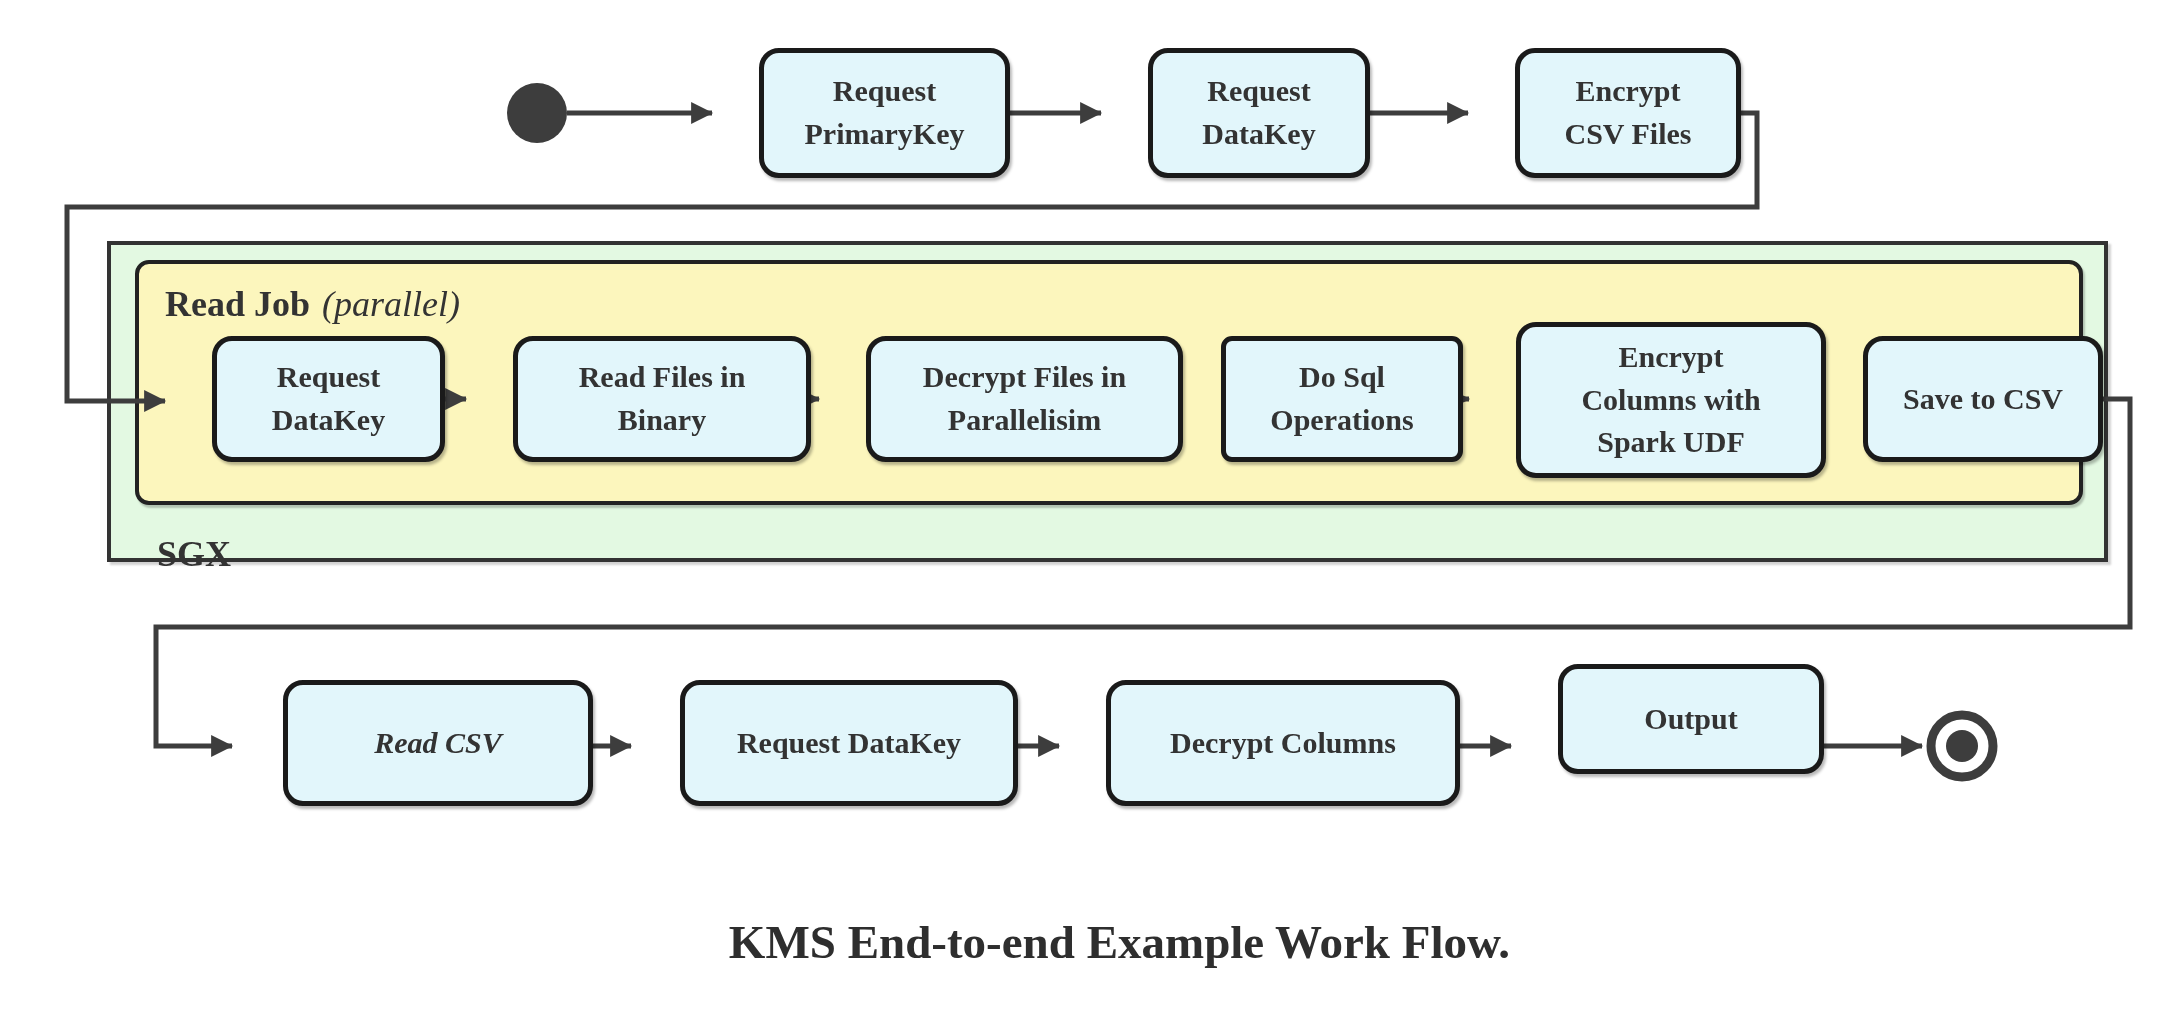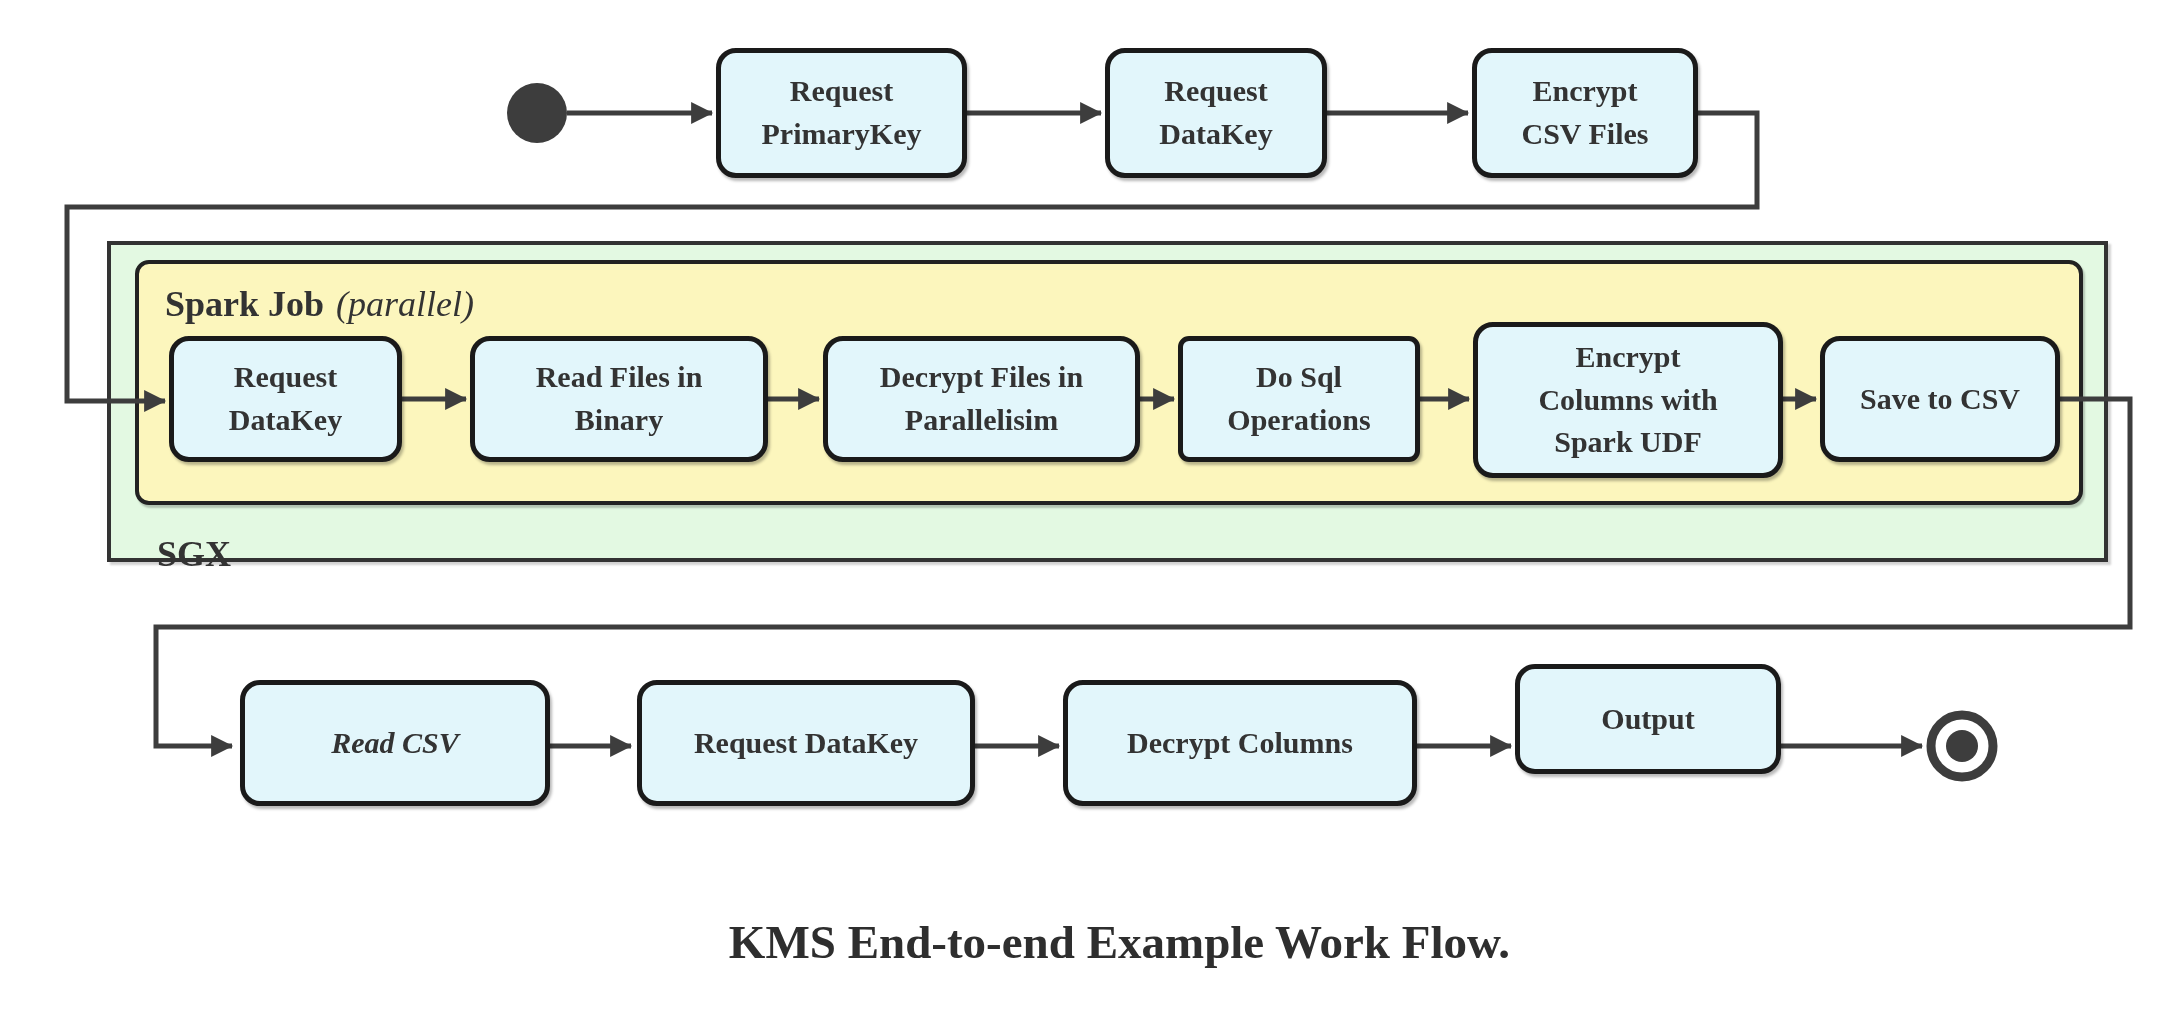--- a/index.html
+++ b/index.html
@@ -49,20 +49,21 @@
     box-shadow: 2px 3px 3px rgba(0,0,0,0.28);
     display: flex;
     align-items: center;
     justify-content: center;
     text-align: center;
     color: var(--text, #333);
     font-weight: bold;
     font-size: 30px;
     line-height: 1.42;
     white-space: pre-line;
+    margin-left: 43px;
   }
   
   .n-t1 { left: 716px;  top: 48px; width: 251px; height: 130px; }
   .n-t2 { left: 1105px; top: 48px; width: 222px; height: 130px; }
   .n-t3 { left: 1472px; top: 48px; width: 226px; height: 130px; }
   
   .n-m1 { left: 169px;  top: 336px; width: 233px; height: 126px; }
   .n-m2 { left: 470px;  top: 336px; width: 298px; height: 126px; }
   .n-m3 { left: 823px;  top: 336px; width: 317px; height: 126px; }
   .n-m4 { left: 1178px; top: 336px; width: 242px; height: 126px; border-radius: 11px; }
@@ -94,21 +95,21 @@
   }
 </style>
 </head>
 <body>
 
 <div id="canvas">
 
   <div class="container-box sgx-box"></div>
   <div class="container-box spark-box"></div>
 
-  <div class="container-label spark-label"><span>Spark Job</span><span class="annot">(parallel)</span></div>
+  <div class="container-label spark-label"><span>Read Job</span><span class="annot">(parallel)</span></div>
 
   <div class="container-label sgx-label">SGX</div>
 
   <svg class="wires" viewBox="0 0 2179 1036">
     <defs>
       <marker id="ah" viewBox="0 0 10 10" refX="9.5" refY="5" markerWidth="5.2" markerHeight="4.4" orient="auto-start-reverse">
         <path class="arrowhead-fill" d="M 0 0 L 10 5 L 0 10 z"></path>
       </marker>
     </defs>
 

